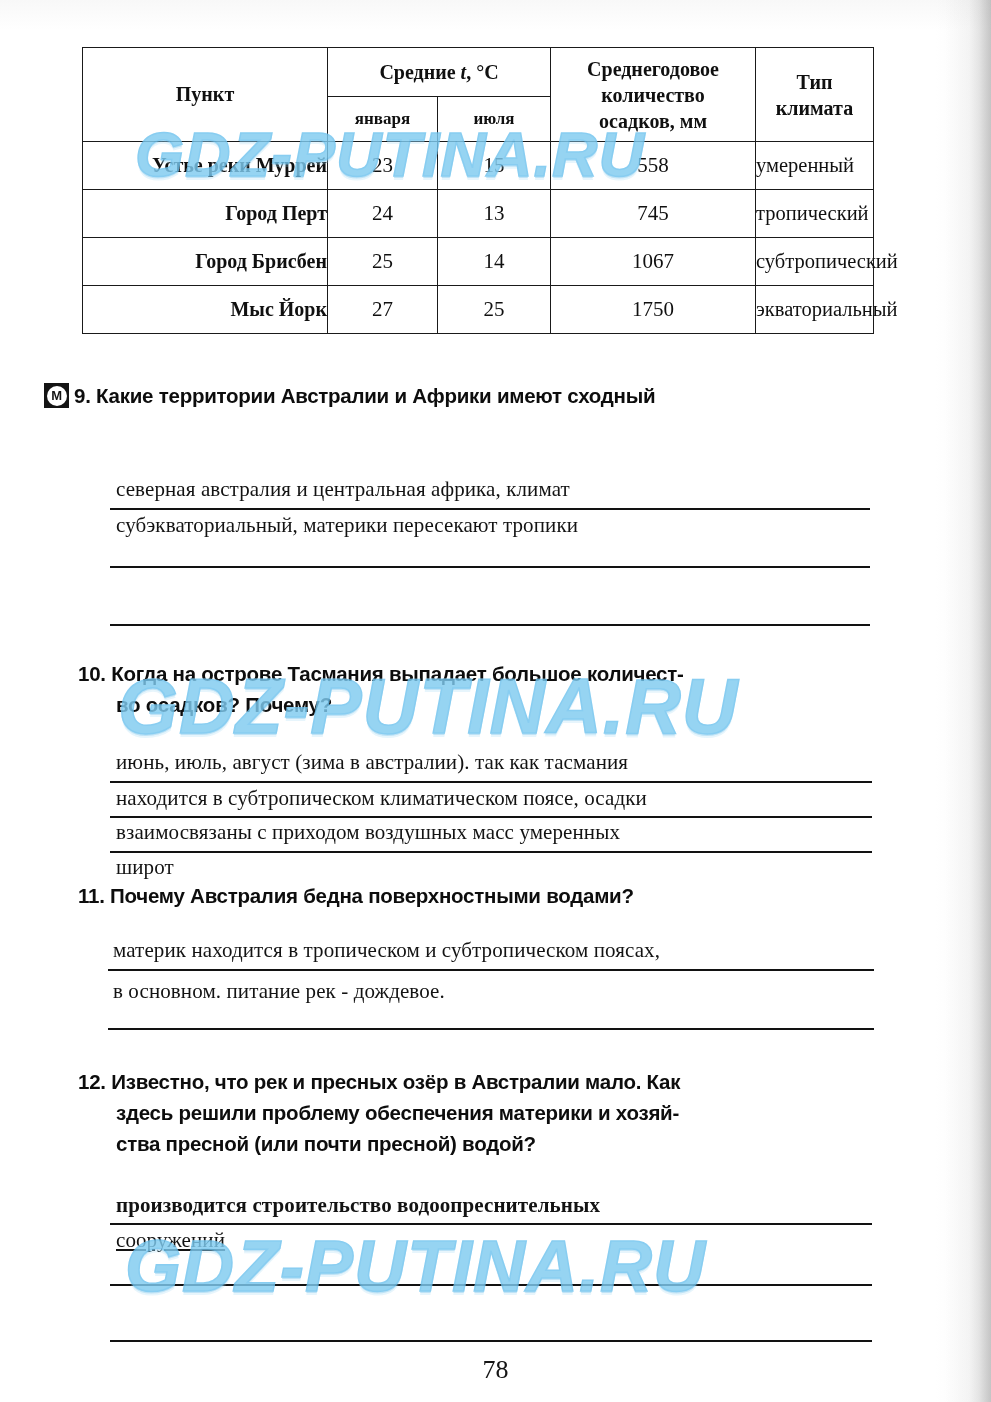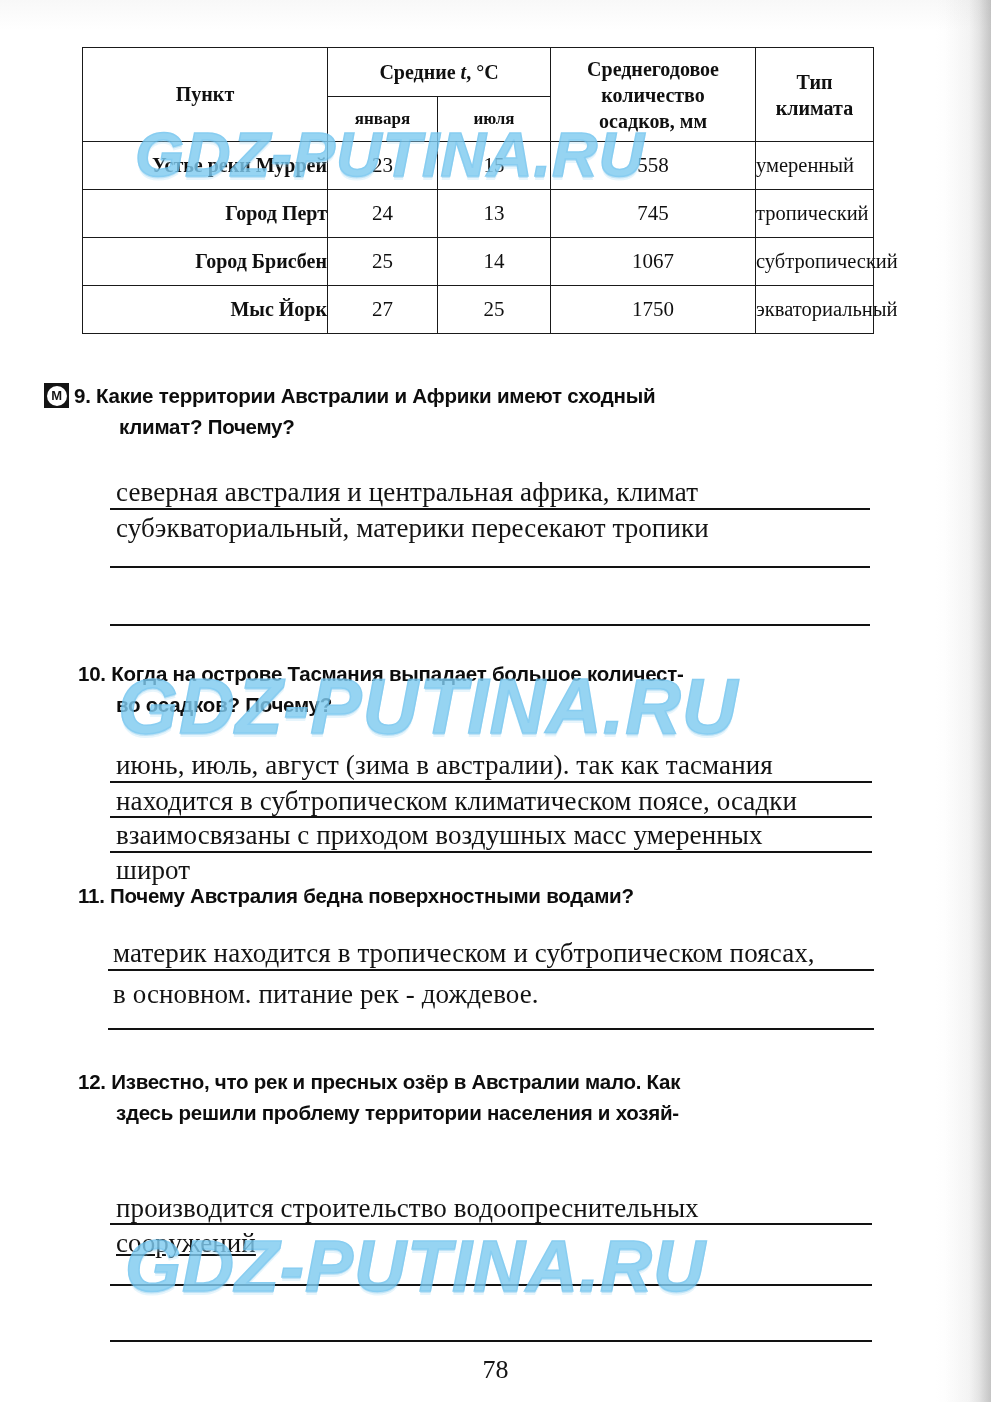--- a/index.html
+++ b/index.html
@@ -98,21 +98,21 @@
 
   
   .ans-rule{
     position:absolute;
     height:0;
     border-top:2.4px solid #121212;
   }
   .ans-text{
     position:absolute;
     font-family:"Liberation Serif", serif;
-    font-size:27px;
+    font-size:21px;
     color:#131313;
     white-space:nowrap;
     letter-spacing:0.1px;
   }
 
   
   #page-number{
     position:absolute;left:0;right:0;top:1355px;
     text-align:center;
     font-family:"Liberation Serif", serif;
@@ -210,21 +210,20 @@
     </tbody>
   </table>
 
   <div class="q-block" style="left:44px;top:380px;">
     <div class="q-line">
       <span class="badge-m">
         <span class="ring"></span>
         <span class="ltr">М</span>
       </span><span class="q-num">9.</span>&nbsp;<span>Какие территории Австралии и Африки имеют сходный</span>
     </div>
-    <div class="q-line" style="margin-left:75px;">климат? Почему?</div>
   </div>
 
   <div class="ans-text" style="left:116px;top:477px;">северная австралия и центральная африка, климат</div>
   <div class="ans-rule" style="left:110px;top:508px;width:760px;"></div>
   <div class="ans-text" style="left:116px;top:513px;">субэкваториальный, материки пересекают тропики</div>
   <div class="ans-rule" style="left:110px;top:566px;width:760px;"></div>
   <div class="ans-rule" style="left:110px;top:624px;width:760px;"></div>
 
   <div class="q-block" style="left:78px;top:658px;">
     <div class="q-line">
@@ -249,24 +248,25 @@
 
   <div class="ans-text" style="left:113px;top:938px;text-align:right;">материк находится в тропическом и субтропическом поясах,</div>
   <div class="ans-rule" style="left:108px;top:969px;width:766px;"></div>
   <div class="ans-text" style="left:113px;top:979px;">в основном. питание рек - дождевое.</div>
   <div class="ans-rule" style="left:108px;top:1028px;width:766px;"></div>
 
   <div class="q-block" style="left:78px;top:1066px;">
     <div class="q-line">
       <span class="q-num">12.</span>&nbsp;<span>Известно, что рек и пресных озёр в Австралии мало. Как</span>
     </div>
-    <div class="q-line" style="margin-left:38px;">здесь решили проблему территории населения и хозяй-</div>
-  </div>
-
-  <div class="ans-text" style="left:116px;top:1193px;">производится строительство водоопреснительных</div>
+    <div class="q-line" style="margin-left:38px;">здесь решили проблему обеспечения материки и хозяй-</div>
+    <div class="q-line" style="margin-left:38px;">ства пресной (или почти пресной) водой?</div>
+  </div>
+
+  <div class="ans-text" style="left:116px;top:1193px;font-weight:bold;">производится строительство водоопреснительных</div>
   <div class="ans-rule" style="left:110px;top:1223px;width:762px;"></div>
   <div class="ans-text" style="left:116px;top:1228px;text-decoration:underline;">сооружений</div>
   <div class="ans-rule" style="left:110px;top:1284px;width:762px;"></div>
   <div class="ans-rule" style="left:110px;top:1340px;width:762px;"></div>
 
   <div class="wm wm-1">GDZ-PUTINA.RU</div>
   <div class="wm wm-2">GDZ-PUTINA.RU</div>
   <div class="wm wm-3">GDZ-PUTINA.RU</div>
 
   <div id="page-number">78</div>

